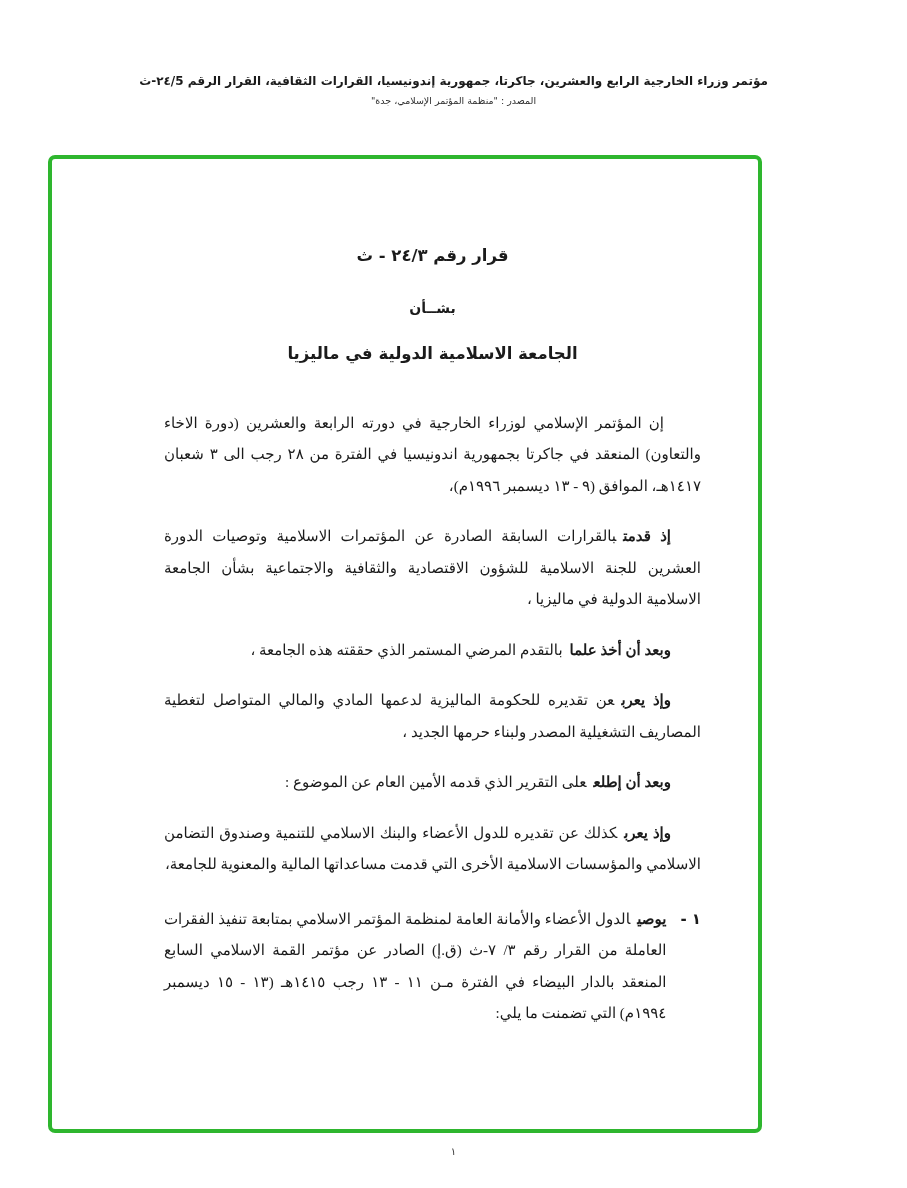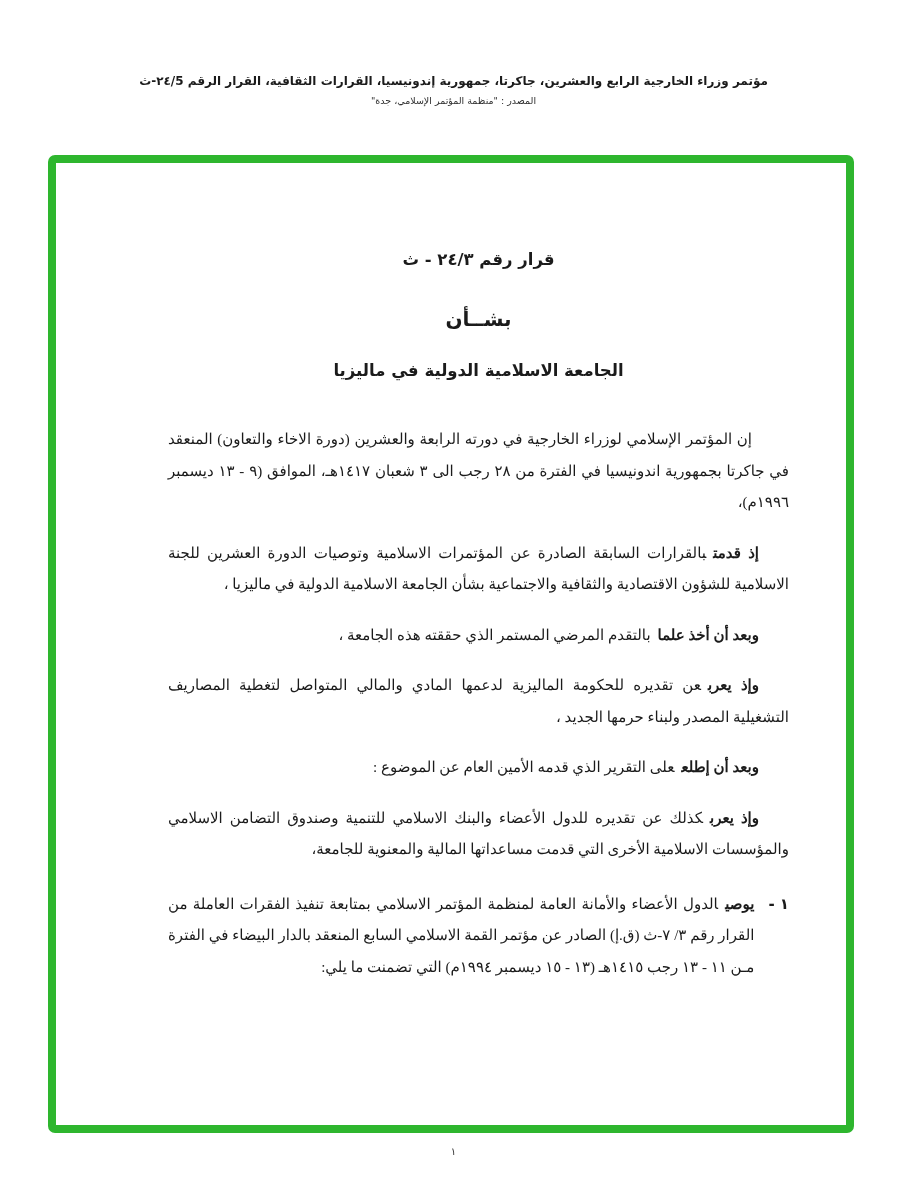--- a/index.html
+++ b/index.html
@@ -12,37 +12,37 @@
     overflow:hidden;
   }
   .page-header{
     position:absolute;top:74px;left:0;width:100%;
     text-align:center;direction:rtl;
   }
   .page-header .l1{font-size:12px;font-weight:bold;letter-spacing:0;}
   .page-header .l2{font-size:9.5px;margin-top:7px;color:#2e2e2e;}
   .frame{
     position:absolute;left:48px;top:155px;
-    width:806px;height:978px;
-    border:8px solid #f9a8d4;
+    width:714px;height:978px;
+    border:4px solid #f9a8d4;
     border-radius:7px;
     box-sizing:border-box;
     background:#fff;
   }
   .content{
     direction:rtl;
     padding:80px 57px 0 112px;
     font-size:15px;
     line-height:2.1;
     text-align:justify;
     text-justify:inter-word;
   }
   .titles{text-align:center;margin-bottom:36px;direction:rtl;}
   .t1{font-weight:bold;font-size:16.5px;margin:0 0 20px;}
-  .t2{font-weight:bold;font-size:20px;margin:0 0 14px;}
+  .t2{font-weight:bold;font-size:14px;margin:0 0 14px;}
   .t3{font-weight:bold;font-size:16.5px;margin:0;text-align:center;}
   p.para{margin:0 0 19px;text-indent:30px;font-family:Liberation Serif, serif;}
   .lead{font-weight:bold;margin-inline-end:7px;}
   .item{display:flex;gap:14px;margin-top:23px;}
   .item .num{font-weight:bold;white-space:nowrap;}
   .item .body{flex:1;text-align:justify;font-family:Liberation Serif, serif;}
   .item .body .lead{margin-inline-end:7px;}
   .page-number{
     position:absolute;top:1146px;left:0;width:100%;
     text-align:center;font-size:10px;color:#333;

